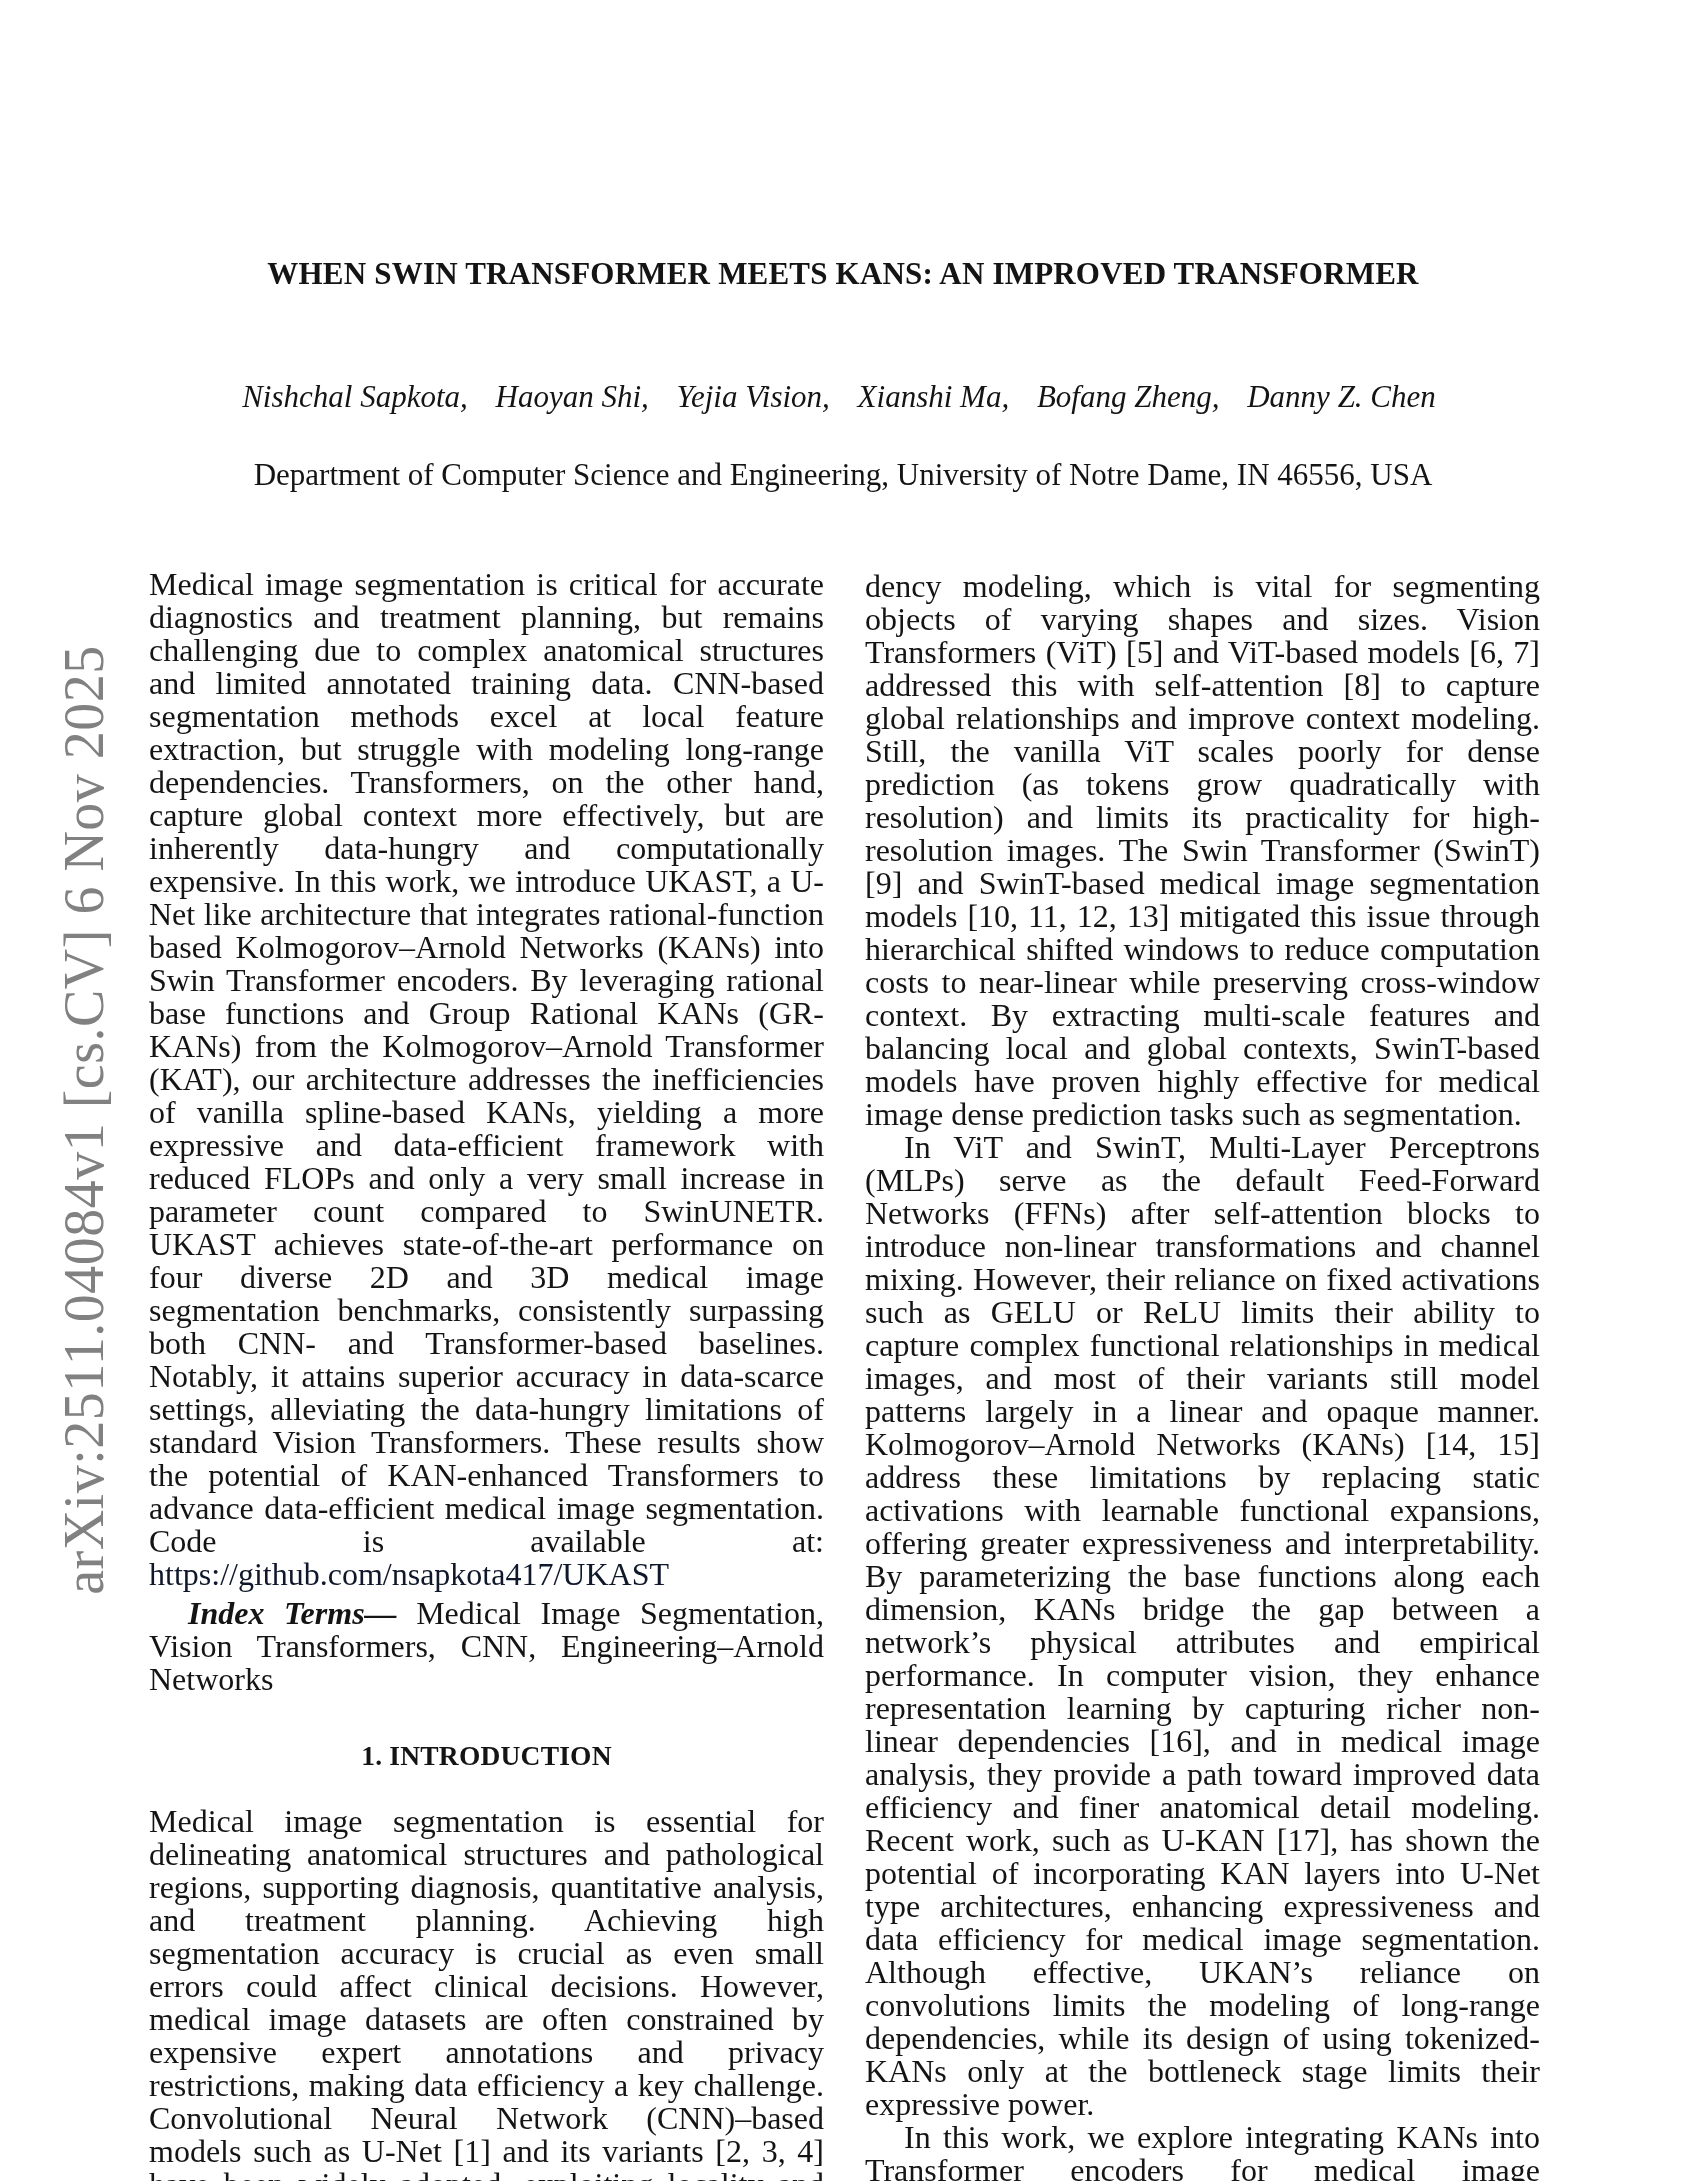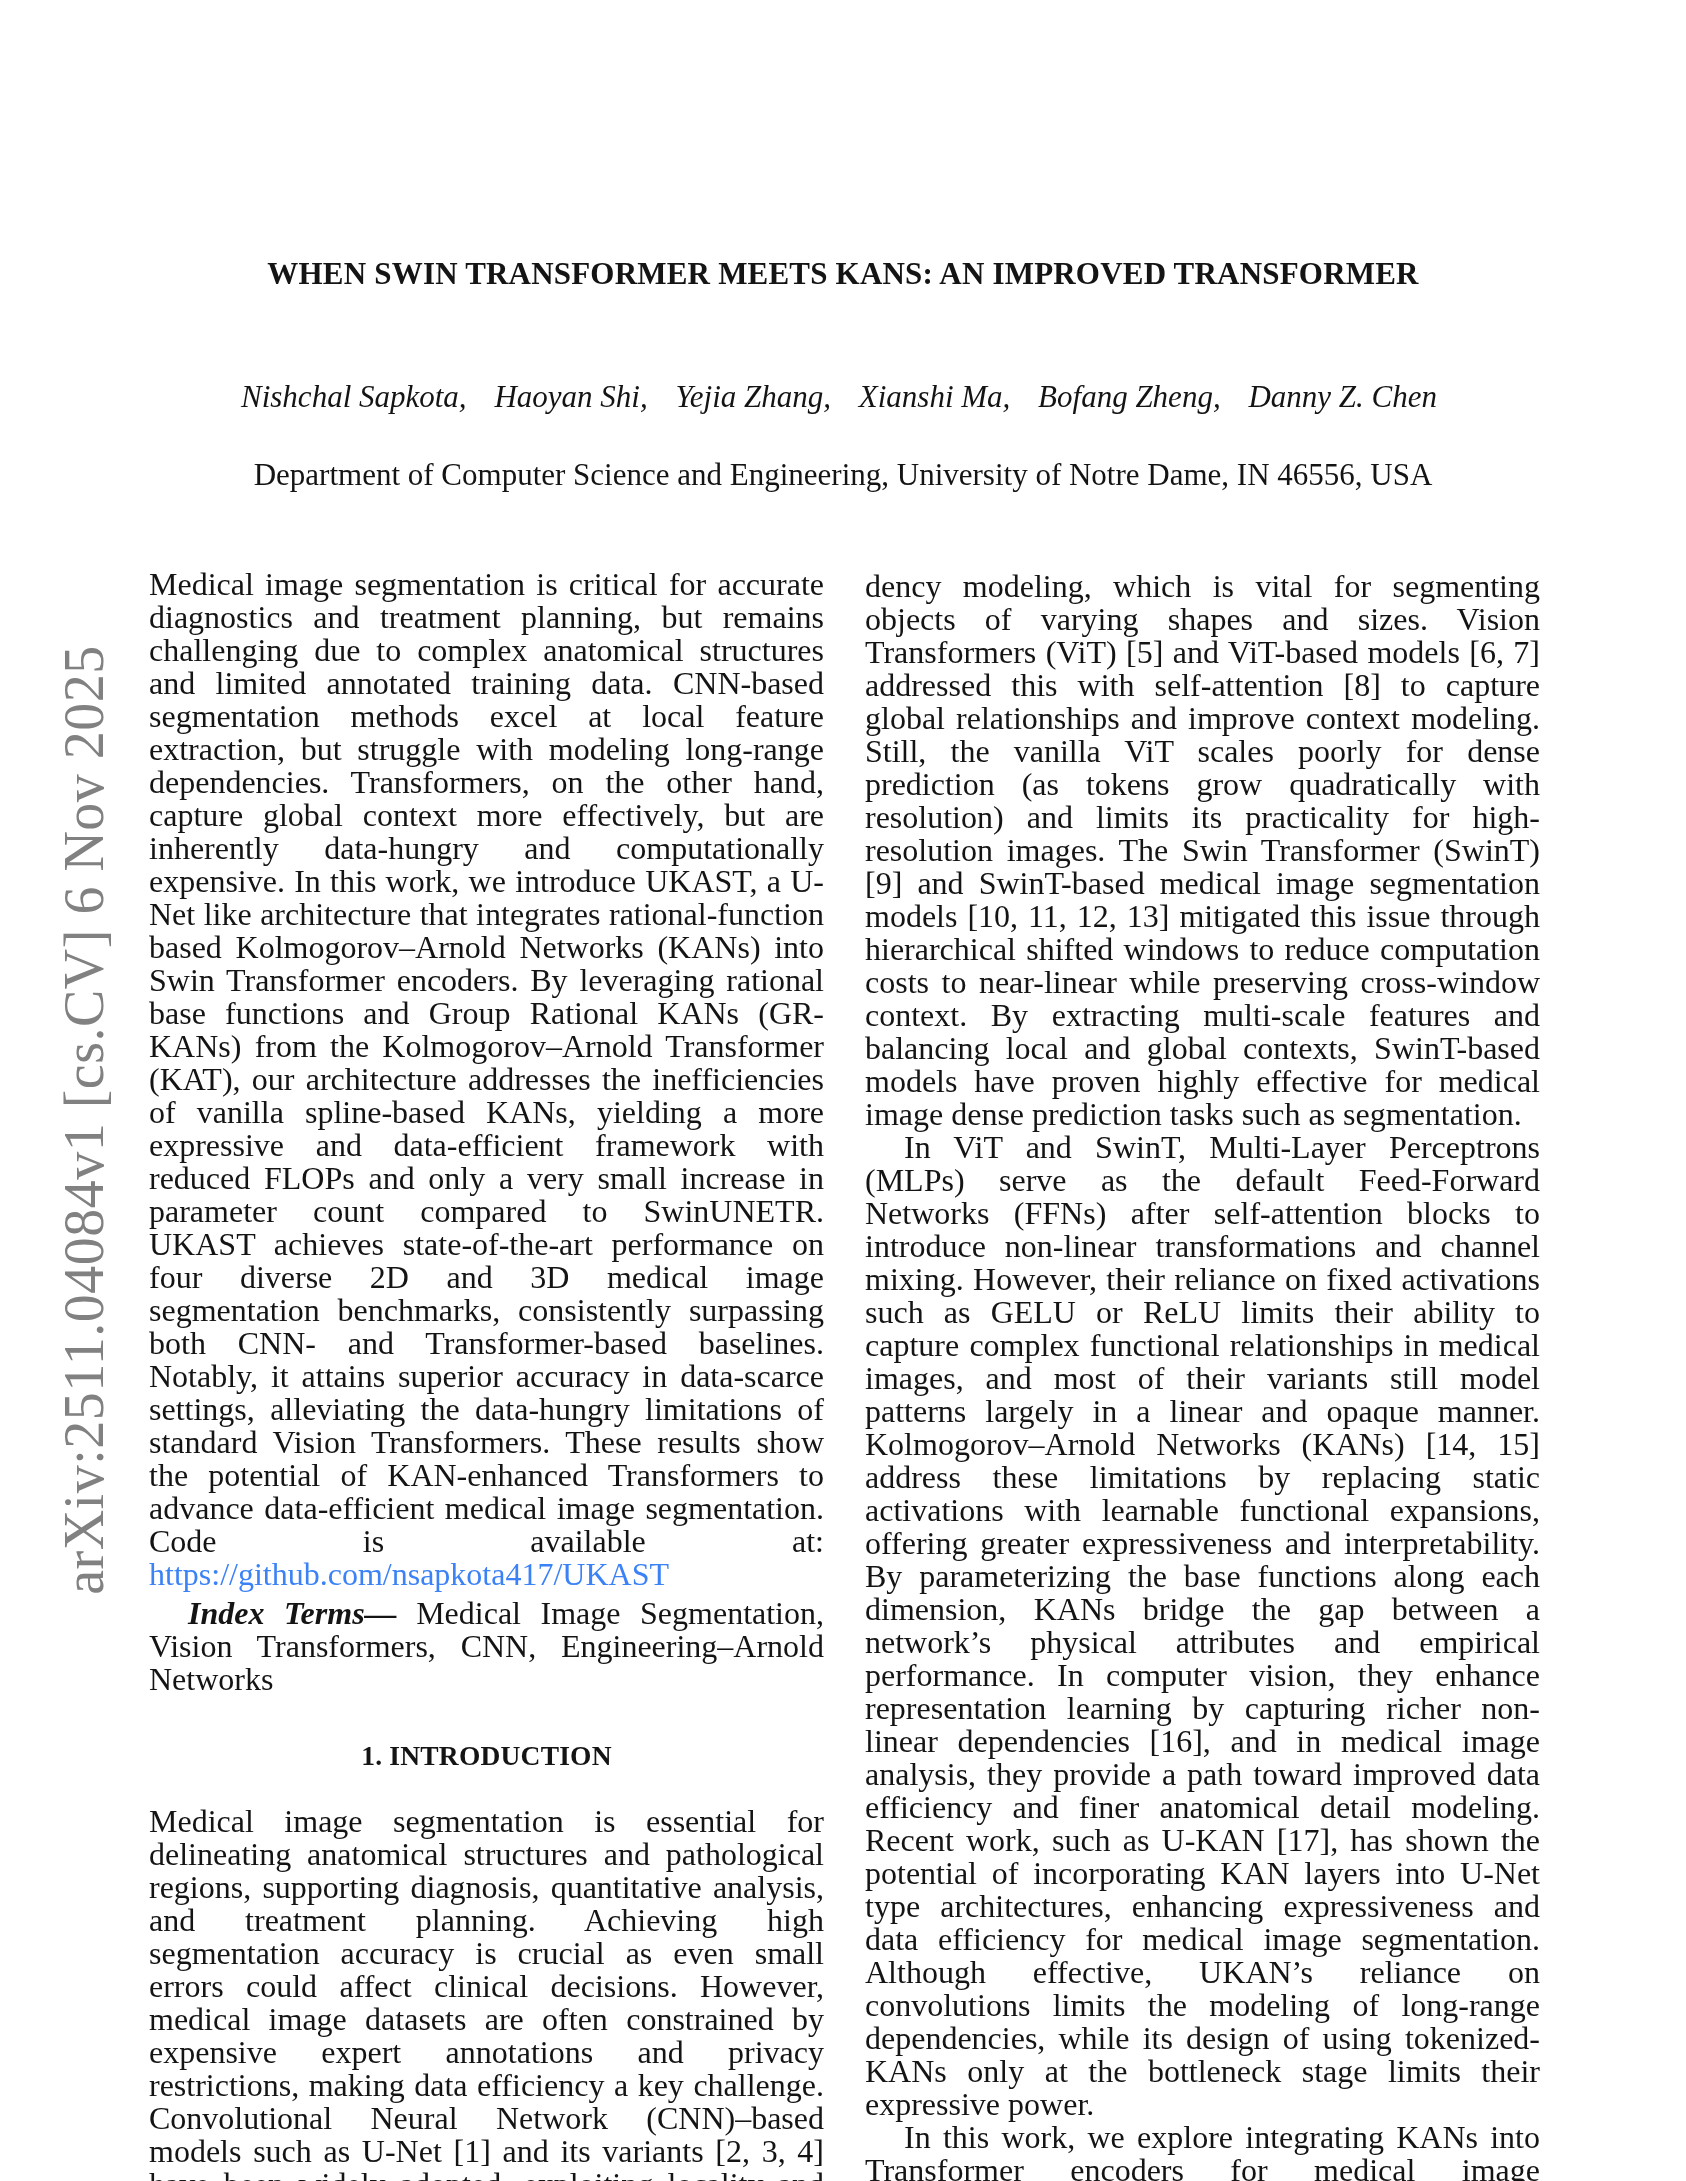--- a/index.html
+++ b/index.html
@@ -83,40 +83,40 @@
     line-height: 33px;
     text-align: justify;
     hyphens: none;
     -webkit-hyphens: none;
     margin: 0;
   }
   .index-terms { margin-top: 6.4px; text-indent: 39px; }
   .index-label { font-weight: bold; font-style: italic; }
   .indent { text-indent: 39px; }
   .code-link {
-    color: #3b82f6;
+    color: #0f172a;
     text-decoration: none;
     cursor: pointer;
   }
 </style>
 </head>
 <body>
 
 <div class="page">
 
   <div class="watermark">arXiv:2511.04084v1  [cs.CV]  6 Nov 2025</div>
 
   <div class="title-block">
     <div>WHEN SWIN TRANSFORMER MEETS KANS: AN IMPROVED TRANSFORMER</div>
   </div>
 
   <div class="authors-line">
     <span class="author-name">Nishchal Sapkota,</span>
     <span class="author-name">Haoyan Shi,</span>
-    <span class="author-name">Yejia Zhang,</span>
+    <span class="author-name">Yejia Vision,</span>
     <span class="author-name">Xianshi Ma,</span>
     <span class="author-name">Bofang Zheng,</span>
     <span class="author-name">Danny Z. Chen</span>
   </div>
 
   <div class="affiliation-line">Department of Computer Science and Engineering, University of Notre Dame, IN 46556, USA</div>
 
   <div class="column col-left">
     <p class="body-text"><span>Medical image segmentation is critical for accurate diagnostics and treatment planning, but remains challenging due to complex anatomical structures and limited annotated training data. CNN-based segmentation methods excel at local feature extraction, but struggle with modeling long-range dependencies. Transformers, on the other hand, capture global context more effectively, but are inherently data-hungry and computationally expensive. In this work, we introduce UKAST, a U-Net like architecture that integrates rational-function based Kolmogorov–Arnold Networks (KANs) into Swin Transformer encoders. By leveraging rational base functions and Group Rational KANs (GR-KANs) from the Kolmogorov–Arnold Transformer (KAT), our architecture addresses the inefficiencies of vanilla spline-based KANs, yielding a more expressive and data-efficient framework with reduced FLOPs and only a very small increase in parameter count compared to SwinUNETR. UKAST achieves state-of-the-art performance on four diverse 2D and 3D medical image segmentation benchmarks, consistently surpassing both CNN- and Transformer-based baselines. Notably, it attains superior accuracy in data-scarce settings, alleviating the data-hungry limitations of standard Vision Transformers. These results show the potential of KAN-enhanced Transformers to advance data-efficient medical image segmentation. Code is available at:</span>
       <a class="code-link">https://github.com/nsapkota417/UKAST</a></p>

